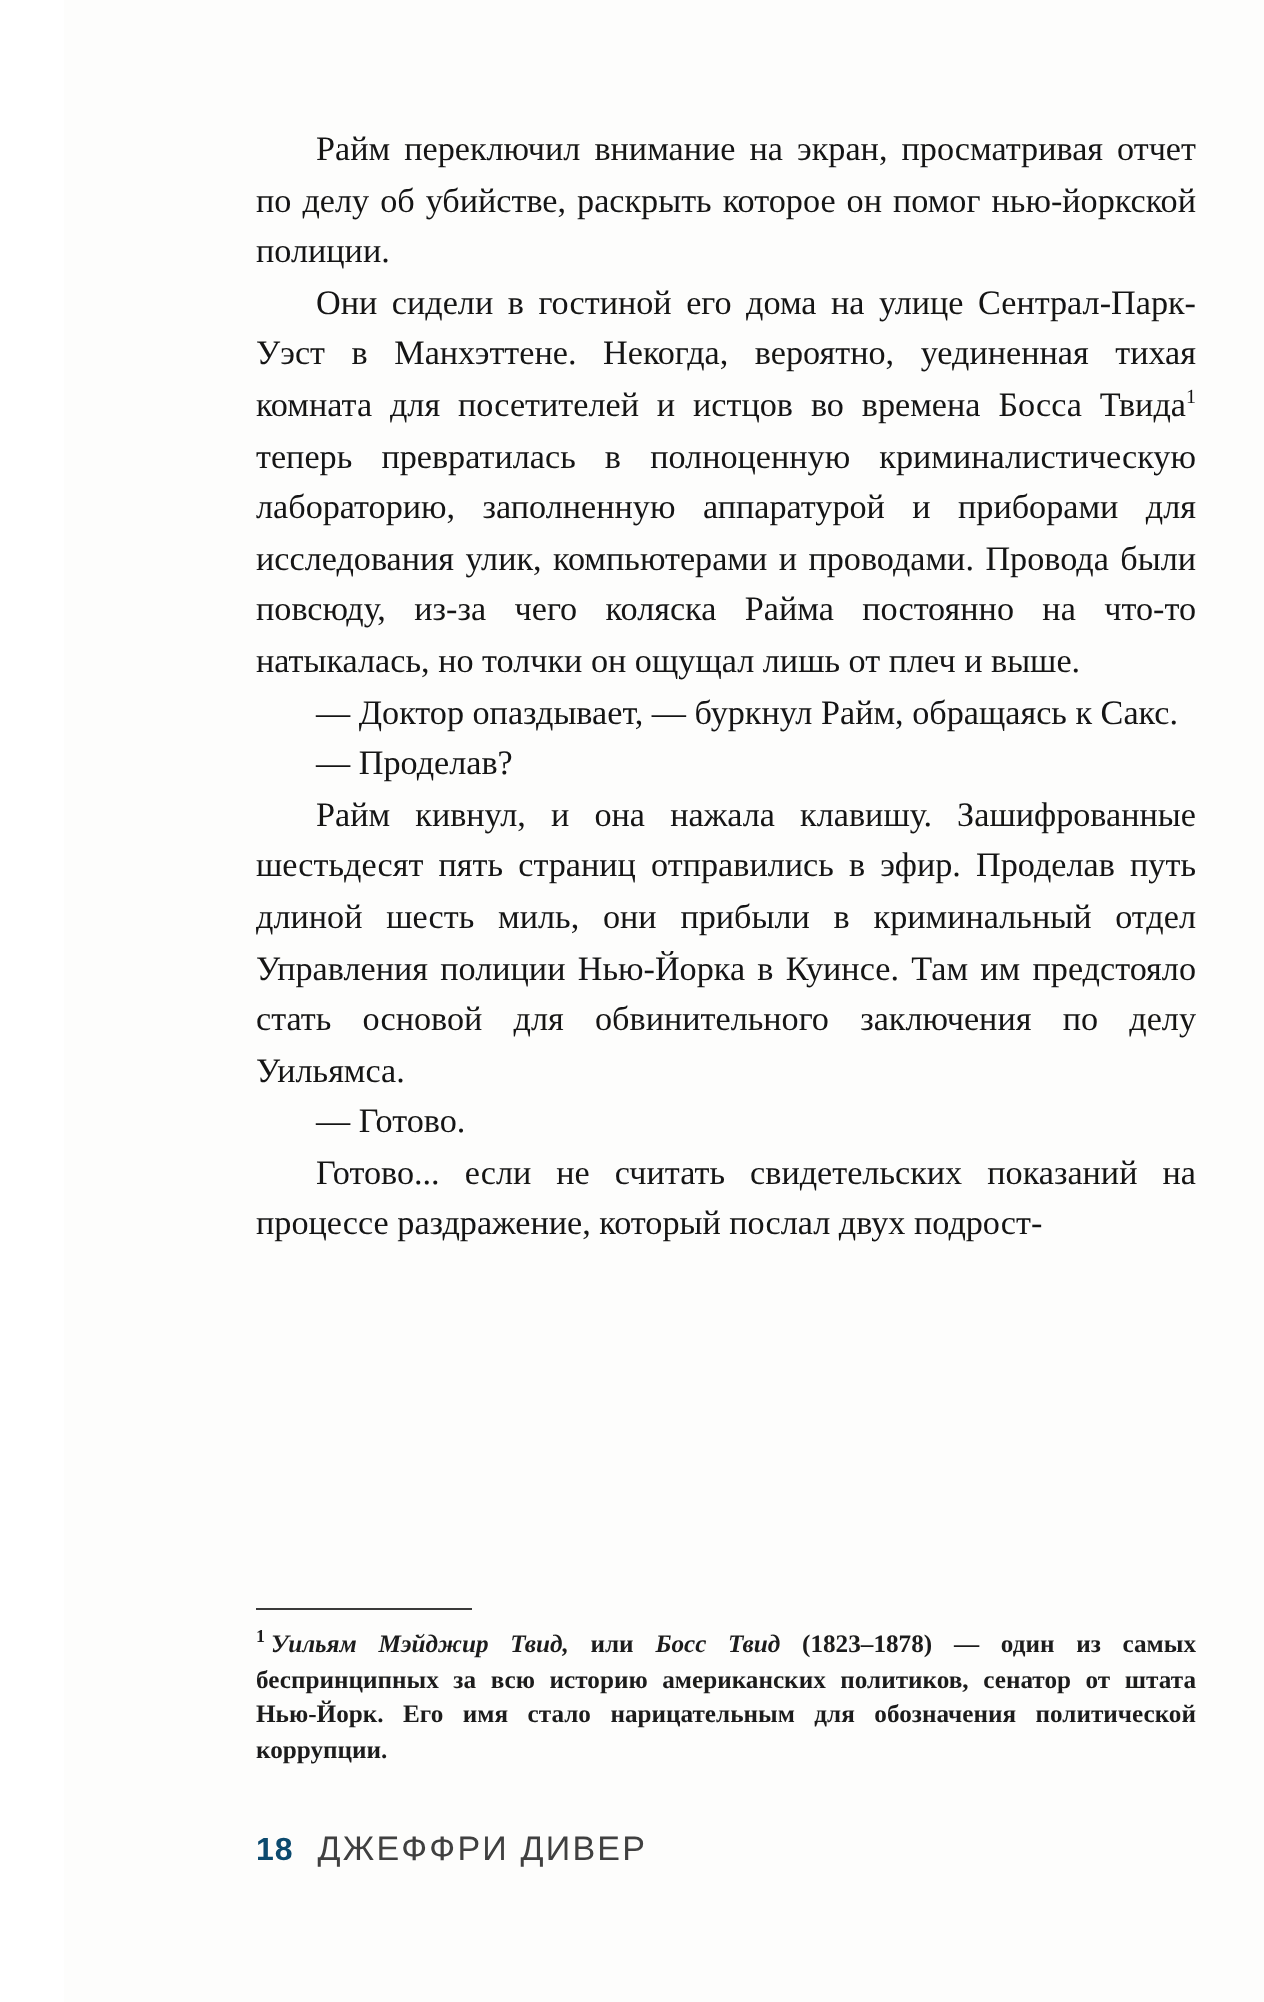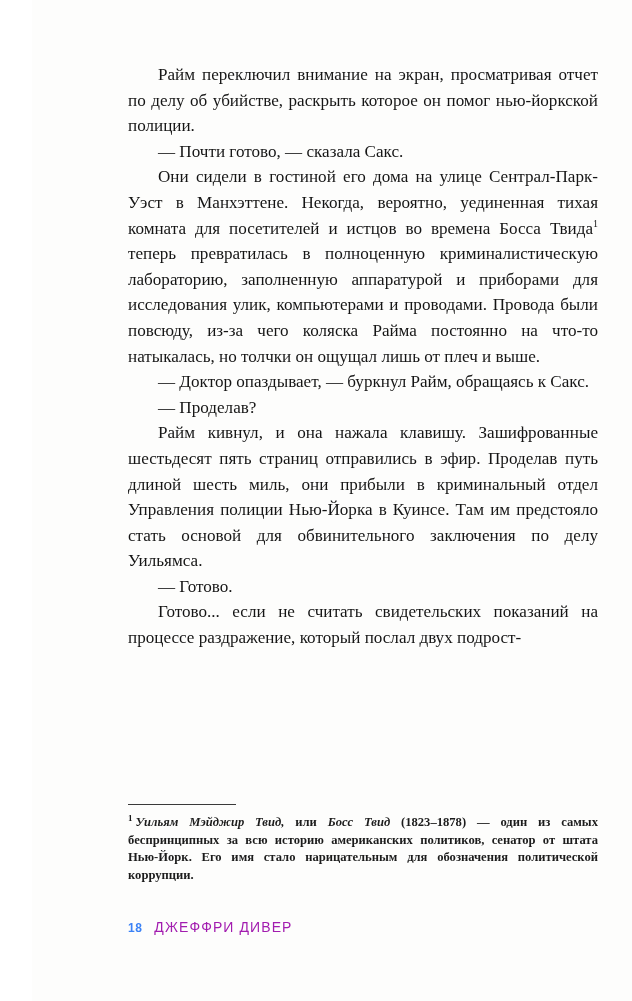--- a/index.html
+++ b/index.html
@@ -72,40 +72,39 @@
   .footer {
     position: absolute;
     left: 96px;
     bottom: 66px;
     display: flex;
     align-items: baseline;
     gap: 12px;
   }
   .folio {
     font-family: "Liberation Sans", sans-serif;
-    font-size: 12px;
+    font-size: 16px;
     font-weight: bold;
     letter-spacing: 0.5px;
-    color: #3b82f6;
+    color: #0c4a6e;
   }
   .running-head {
     font-family: "Liberation Sans", sans-serif;
-    font-size: 14px;
+    font-size: 17px;
     letter-spacing: 1.1px;
-    color: #a21caf;
+    color: #404040;
   }
 </style>
 </head>
 <body>
 
 <div class="page">
 
   <div class="body-text">
     <p><span>Райм переключил внимание на экран, просматривая отчет по делу об убийстве, раскрыть которое он помог нью-йоркской полиции.</span></p>
-    <p><span>— Почти готово, — сказала Сакс.</span></p>
     <p><span>Они сидели в гостиной его дома на улице Сентрал-Парк-Уэст в Манхэттене. Некогда, вероятно, уединенная тихая комната для посетителей и истцов во времена Босса Твида</span><sup class="fn-ref">1</sup><span> теперь превратилась в полноценную криминалистическую лабораторию, заполненную аппаратурой и приборами для исследования улик, компьютерами и проводами. Провода были повсюду, из-за чего коляска Райма постоянно на что-то натыкалась, но толчки он ощущал лишь от плеч и выше.</span></p>
     <p><span>— Доктор опаздывает, — буркнул Райм, обращаясь к Сакс.</span></p>
     <p><span>— Проделав?</span></p>
     <p><span>Райм кивнул, и она нажала клавишу. Зашифрованные шестьдесят пять страниц отправились в эфир. Проделав путь длиной шесть миль, они прибыли в криминальный отдел Управления полиции Нью-Йорка в Куинсе. Там им предстояло стать основой для обвинительного заключения по делу Уильямса.</span></p>
     <p><span>— Готово.</span></p>
     <p><span>Готово... если не считать свидетельских показаний на процессе раздражение, который послал двух подрост-</span></p>
   </div>
 
   <div class="footnote-area">
     <div class="footnote-rule"></div>

